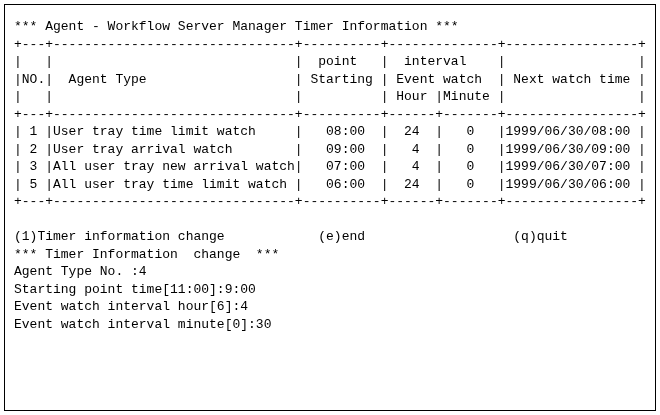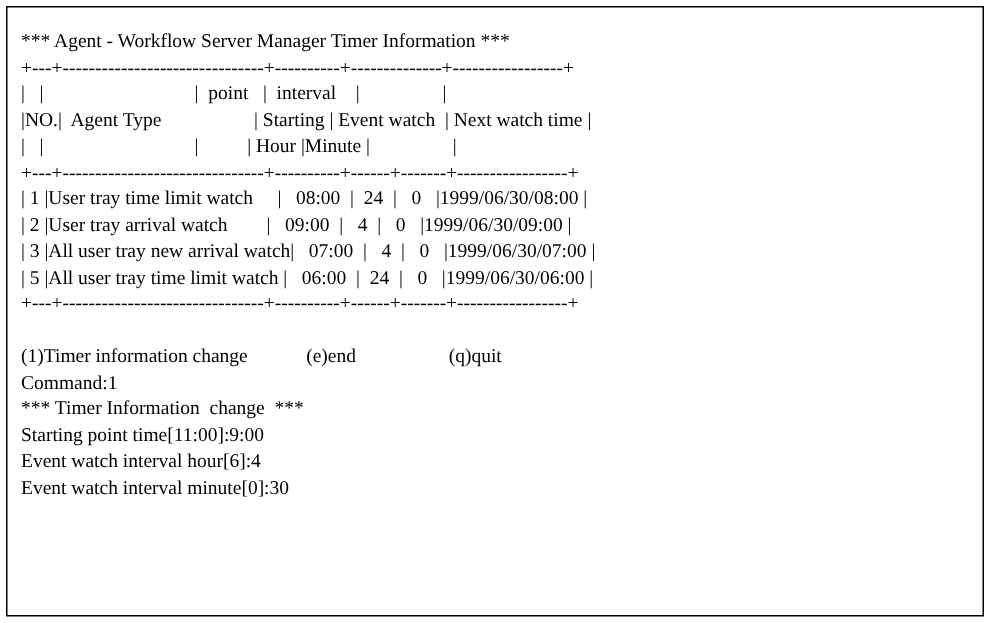--- a/index.html
+++ b/index.html
@@ -15,21 +15,21 @@
     width: 652px;
     height: 407px;
     margin: 4px;
     border: 1px solid #000000;
     padding: 13px 4px 0 9px;
     overflow: hidden;
     background: #ffffff;
   }
   .line {
     white-space: pre;
-    font-family: Liberation Serif, serif;
+    font-family: Liberation Mono, monospace;
     font-size: 13px;
     line-height: 17.5px;
     min-height: 17.5px;
     color: #000000;
     letter-spacing: 0;
   }
 </style>
 </head>
 <body>
 
@@ -40,18 +40,18 @@
   <div class="line">|NO.|  Agent Type                   | Starting | Event watch  | Next watch time |</div>
   <div class="line">|   |                               |          | Hour |Minute |                 |</div>
   <div class="line">+---+-------------------------------+----------+------+-------+-----------------+</div>
   <div class="line">| 1 |User tray time limit watch     |   08:00  |  24  |   0   |1999/06/30/08:00 |</div>
   <div class="line">| 2 |User tray arrival watch        |   09:00  |   4  |   0   |1999/06/30/09:00 |</div>
   <div class="line">| 3 |All user tray new arrival watch|   07:00  |   4  |   0   |1999/06/30/07:00 |</div>
   <div class="line">| 5 |All user tray time limit watch |   06:00  |  24  |   0   |1999/06/30/06:00 |</div>
   <div class="line">+---+-------------------------------+----------+------+-------+-----------------+</div>
   <div class="line"></div>
   <div class="line">(1)Timer information change            (e)end                   (q)quit</div>
-  <div class="line">Command:1</div>
   <div class="line">*** Timer Information  change  ***</div>
+  <div class="line">Agent Type No. :4</div>
   <div class="line">Starting point time[11:00]:9:00</div>
   <div class="line">Event watch interval hour[6]:4</div>
   <div class="line">Event watch interval minute[0]:30</div>
 </div>
 
 </body></html>

